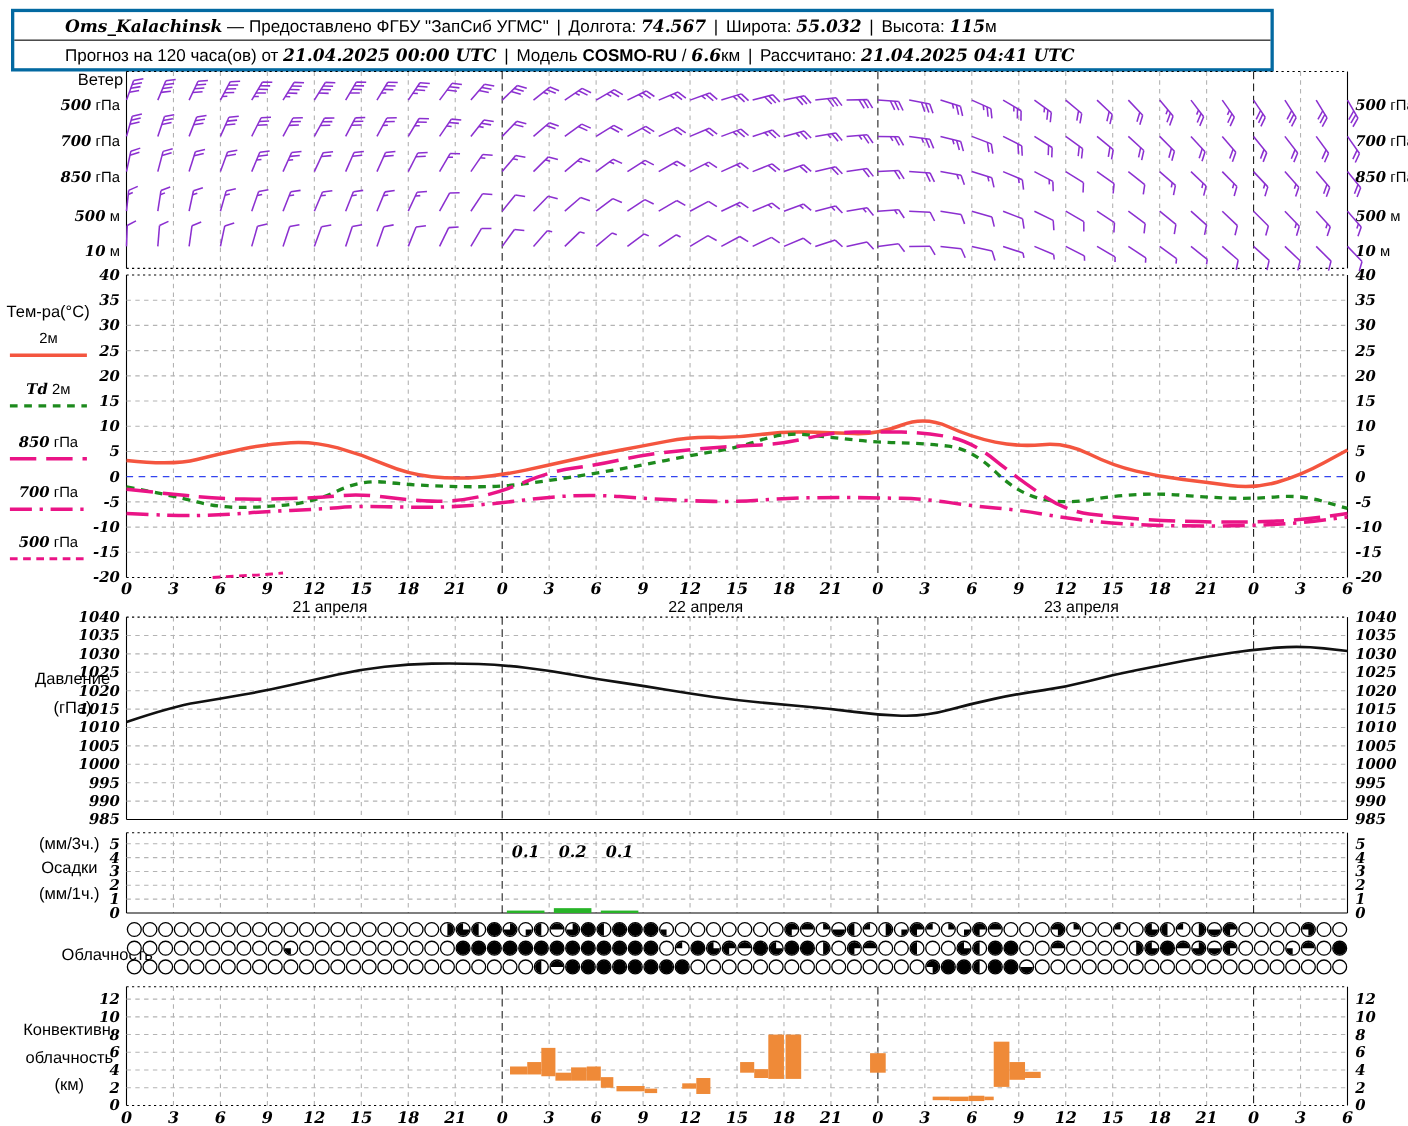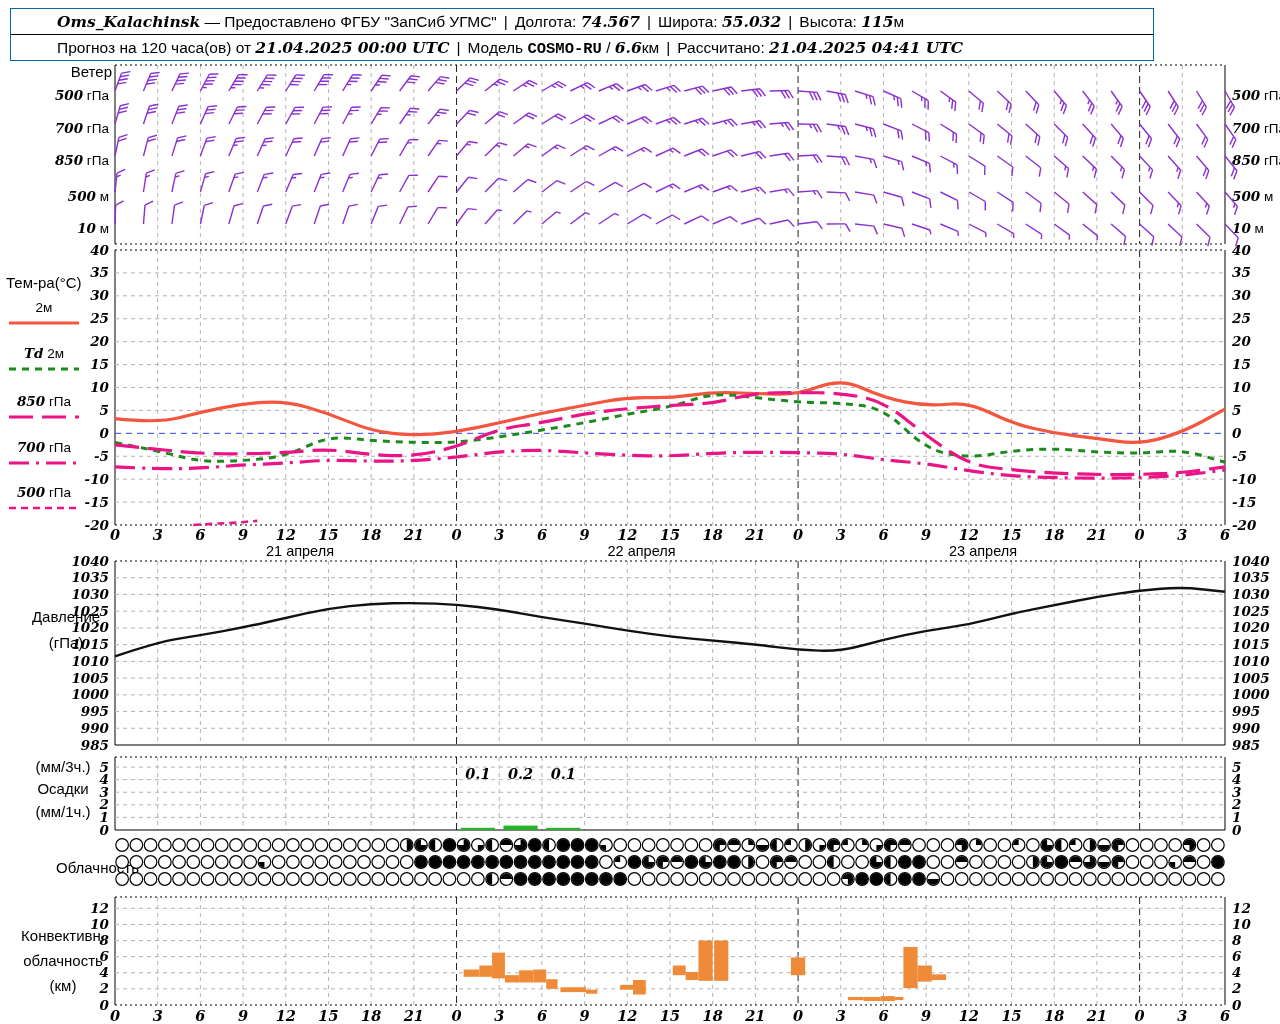--- a/index.html
+++ b/index.html
@@ -1,21 +1,21 @@
 <!DOCTYPE html>
 <html><head>
 <meta charset="utf-8">
 <style>
   html,body{margin:0;padding:0;background:#fff}
   #app{position:relative;width:1280px;height:1024px;background:#fff;font-family:"Liberation Sans",sans-serif;overflow:hidden}
-  #hdr{position:absolute;left:10px;top:8px;width:1142px;border:1px solid #0369a1;background:#fff}
+  #hdr{position:absolute;left:10px;top:8px;width:1142px;border:3px solid #0369a1;background:#fff}
   .hline{height:25px;line-height:25px;padding-left:46px;font-size:15.5px;white-space:nowrap;overflow:hidden;color:#000}
   .hline+.hline{border-top:1px solid #000}
   .hline span.bi{font-family:"DejaVu Serif",serif;font-style:italic;font-weight:700}
-  .hline span.bsc{font-family:Liberation Mono, monospace;font-weight:700}
+  .hline span.bsc{font-family:Liberation Sans, sans-serif;font-weight:700}
   .hline span.sep{padding:0 7px}
   svg{position:absolute;left:0;top:0}
   text{fill:#000}
   .lbl{font:15px "Liberation Sans",sans-serif}
   .lbl14{font:13.5px "Liberation Sans",sans-serif}
   .tick{font:italic 700 13.5px "DejaVu Serif",serif}
   .hour{font:italic 700 14.5px "DejaVu Serif",serif}
   .date{font:14.5px "Liberation Sans",sans-serif}
   .plabel{font:italic 700 14.5px "DejaVu Serif",serif}
   .end{text-anchor:end}.mid{text-anchor:middle}.st{text-anchor:start}

